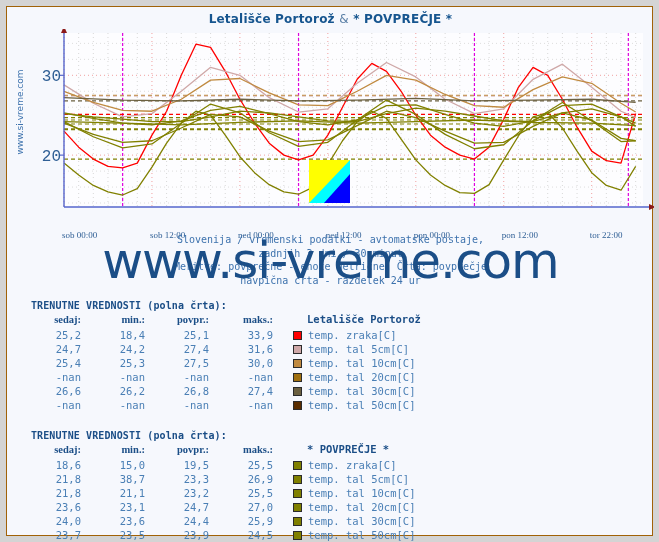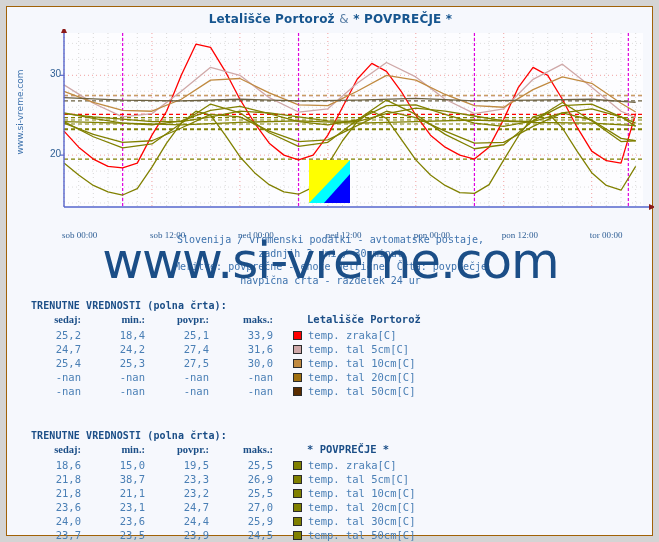--- a/index.html
+++ b/index.html
@@ -61,22 +61,22 @@
     position: absolute;
     font-family: Liberation Serif, serif;
     font-size: 9px;
     color: #2f5f95;
     white-space: nowrap;
   }
   .ylabels { position: absolute; left: 0; top: 0; width: 60px; height: 200px; }
   .ylabels span {
     position: absolute;
     right: 6px;
-    font-family: Liberation Sans, sans-serif;
-    font-size: 10px;
+    font-family: Liberation Mono, monospace;
+    font-size: 16px;
     color: #2f5f95;
     text-align: right;
     white-space: nowrap;
   }
 
   
   .logo {
     position: absolute;
     left: 302px; top: 153px;
     width: 41px; height: 43px;
@@ -253,21 +253,21 @@
         <span style="top: 119.122px;">20</span>
         <span style="top: 39.3099px;">30</span>
       </div>
     <div class="xlabels" id="xlabels">
         <span style="left: 55px; top: 1px;">sob 00:00</span>
         <span style="left: 142.949px; top: 1px;">sob 12:00</span>
         <span style="left: 230.899px; top: 1px;">ned 00:00</span>
         <span style="left: 318.848px; top: 1px;">ned 12:00</span>
         <span style="left: 406.797px; top: 1px;">pon 00:00</span>
         <span style="left: 494.747px; top: 1px;">pon 12:00</span>
-        <span style="left: 582.696px; top: 1px;">tor 00:00</span>
+        <span style="left: 582.696px; top: 1px;">tor 22:00</span>
       </div>
   </div>
 
   <div class="logo">
     <svg width="41" height="43" viewBox="0 0 41 43">
       <rect x="0" y="0" width="41" height="43" fill="#ffff00"></rect>
       <polygon points="0,43 41,0 41,43" fill="#00ffff"></polygon>
       <polygon points="15,43 41,14 41,43" fill="#0000ff"></polygon>
     </svg>
   </div>
@@ -316,20 +316,27 @@
             <td class="ser"><span class="sw" style="background: rgb(192, 138, 64);"></span><span class="serlbl">temp. tal 10cm[C]</span></td>
           </tr>
           <tr>
             <td class="num">-nan</td>
             <td class="num">-nan</td>
             <td class="num">-nan</td>
             <td class="num">-nan</td>
             <td class="ser"><span class="sw" style="background: rgb(160, 112, 16);"></span><span class="serlbl">temp. tal 20cm[C]</span></td>
           </tr>
           <tr>
+            <td class="num">26,6</td>
+            <td class="num">26,2</td>
+            <td class="num">26,8</td>
+            <td class="num">27,4</td>
+            <td class="ser"><span class="sw" style="background: rgb(107, 96, 64);"></span><span class="serlbl">temp. tal 30cm[C]</span></td>
+          </tr>
+          <tr>
             <td class="num">-nan</td>
             <td class="num">-nan</td>
             <td class="num">-nan</td>
             <td class="num">-nan</td>
             <td class="ser"><span class="sw" style="background: rgb(90, 45, 0);"></span><span class="serlbl">temp. tal 50cm[C]</span></td>
           </tr>
         </tbody>
     </table>
   </div>
 

